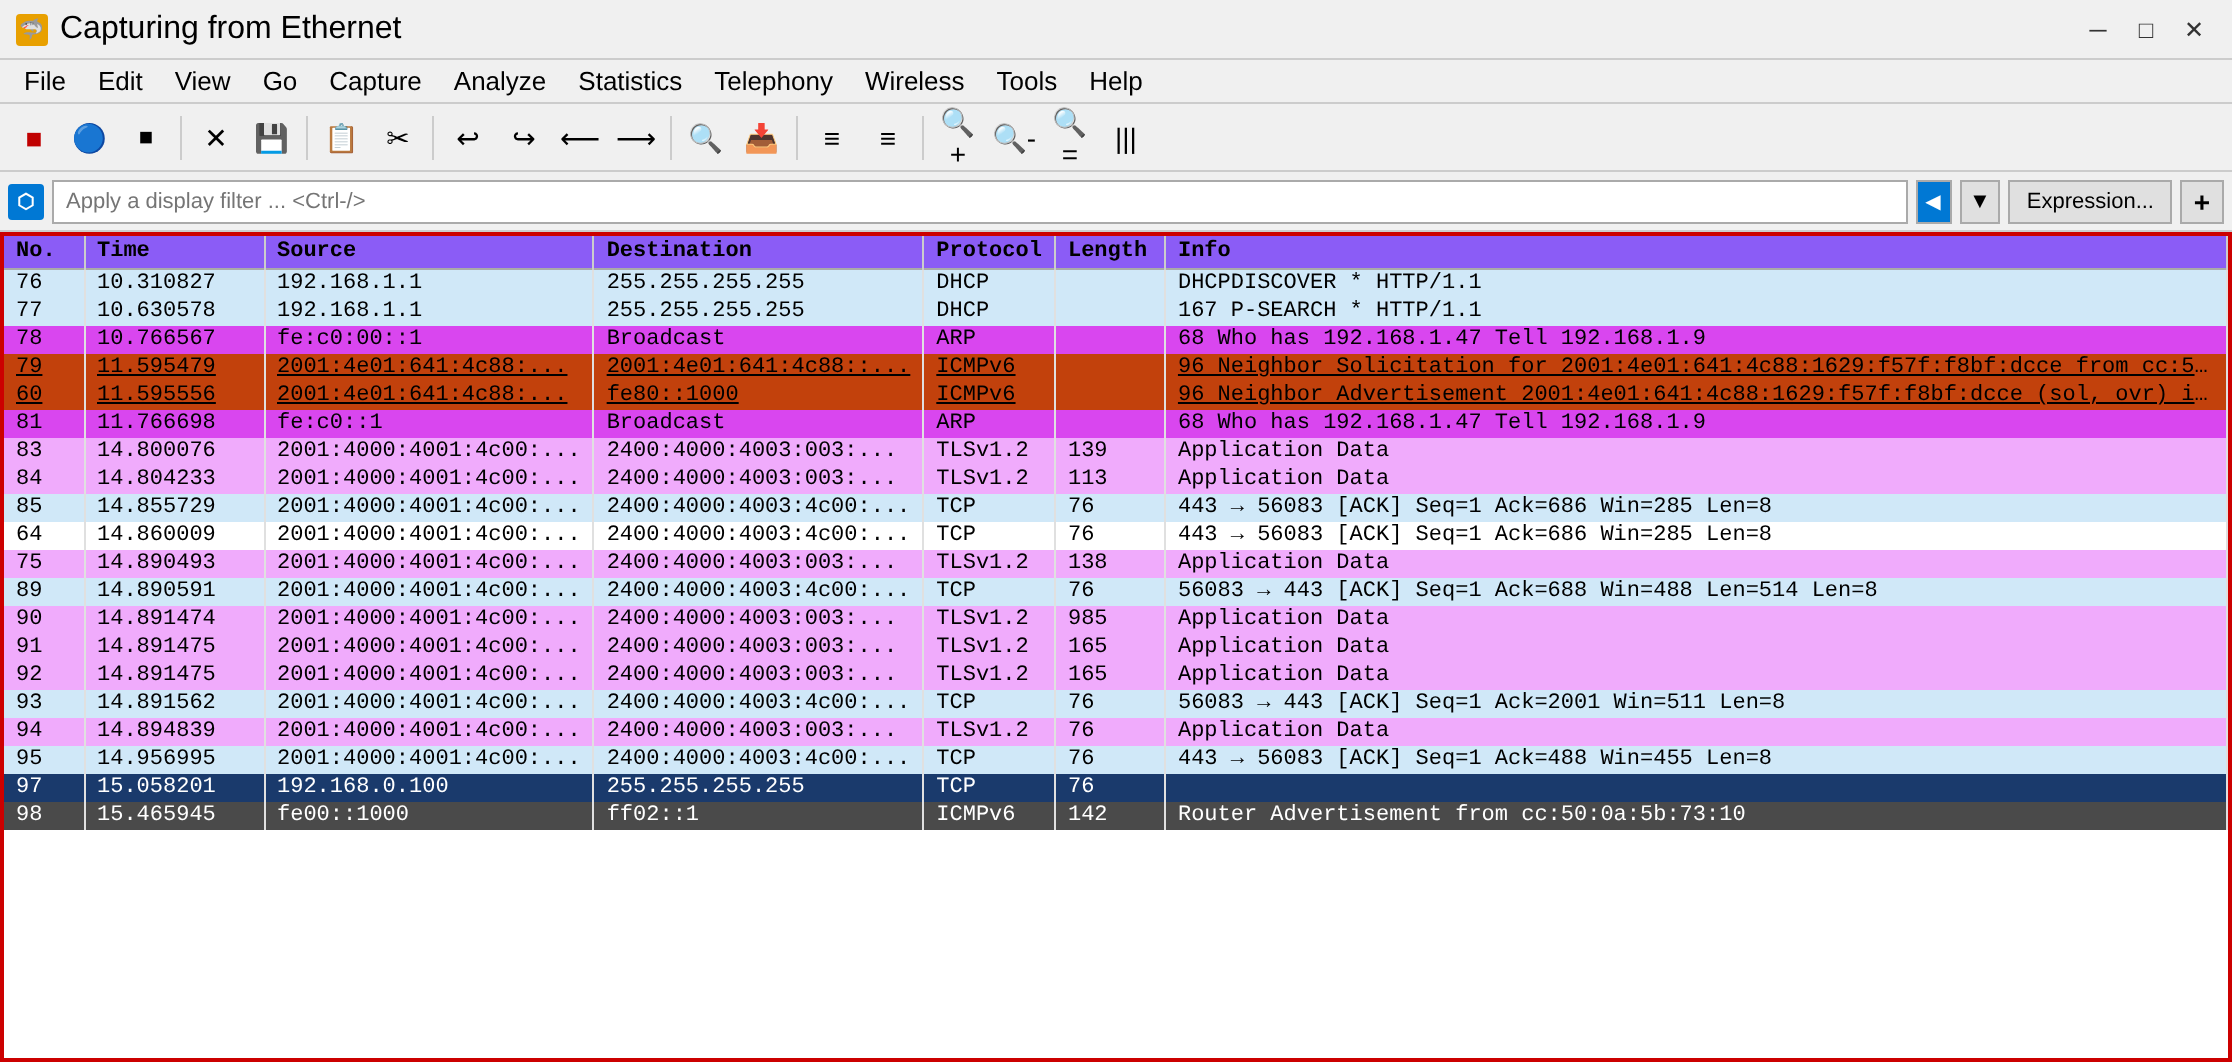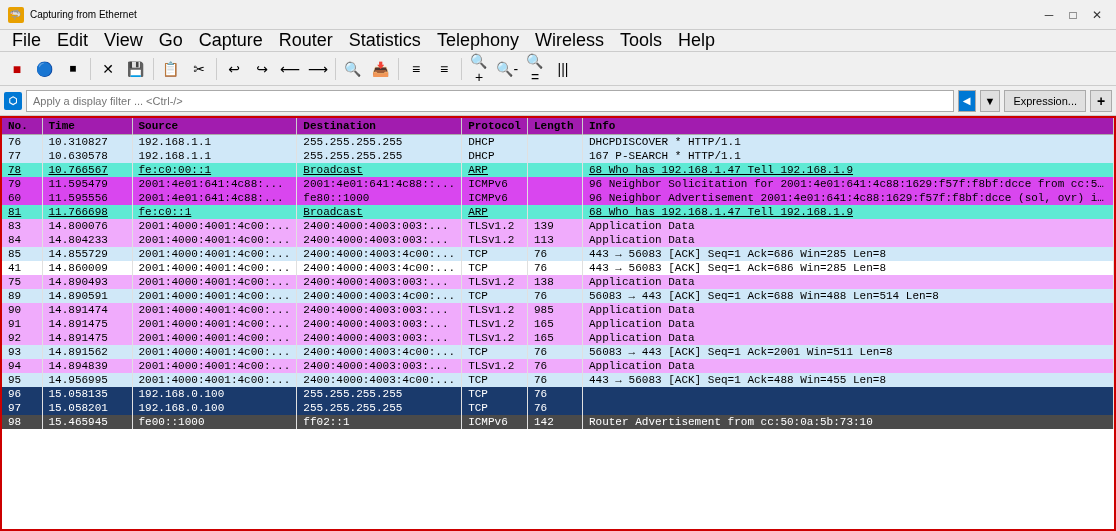--- a/index.html
+++ b/index.html
@@ -29,21 +29,21 @@
       border-radius: 2px;
       display: flex;
       align-items: center;
       justify-content: center;
       font-size: 10px;
       color: white;
       font-weight: bold;
     }
     .title-bar-text {
       flex: 1;
-      font-size: 10px;
+      font-size: 16px;
       color: #000;
     }
     .title-bar-controls {
       display: flex;
       gap: 2px;
     }
     .title-bar-btn {
       width: 22px;
       height: 22px;
       border: none;
@@ -61,21 +61,21 @@
       background: #f0f0f0;
       height: 22px;
       display: flex;
       align-items: center;
       padding: 0 4px;
       border-bottom: 1px solid #ccc;
     }
     .menu-item {
       padding: 2px 8px;
       cursor: pointer;
-      font-size: 18px;
+      font-size: 13px;
       color: #000;
     }
 
     
     .toolbar {
       background: #f0f0f0;
       height: 34px;
       display: flex;
       align-items: center;
       padding: 2px 4px;
@@ -186,21 +186,21 @@
       overflow: hidden;
       background: white;
     }
     .packet-table {
       width: 100%;
       border-collapse: collapse;
       font-size: 11px;
       font-family: 'Consolas', 'Courier New', monospace;
     }
     .packet-table thead tr {
-      background: #a21caf;
+      background: #8b5cf6;
       border-bottom: 1px solid #aaa;
     }
     .packet-table th {
       text-align: left;
       padding: 2px 6px;
       font-weight: bold;
       font-size: 11px;
       border-right: 1px solid #ccc;
       white-space: nowrap;
       color: #000;
@@ -214,22 +214,22 @@
       max-width: 200px;
       text-overflow: ellipsis;
       font-size: 11px;
     }
     .packet-table tbody tr { cursor: default; }
     .packet-table tbody tr:nth-child(even) { }
 
     
     .row-white { background: #ffffff; color: #000; }
     .row-light-blue { background: #d0e8f8; color: #000; }
-    .row-yellow { background: #5eead4; color: #000; text-decoration: underline; }
-    .row-light-yellow { background: #d946ef; color: #000; }
+    .row-yellow { background: #d946ef; color: #000; }
+    .row-light-yellow { background: #c2410c; color: #000; text-decoration: underline; }
     .row-light-purple { background: #f0abfc; color: #000; }
     .row-gray { background: #c8c8c8; color: #555; }
     .row-dark-selected { background: #1a3a6c; color: white; }
     .row-dark-bottom { background: #4a4a4a; color: white; }
 
     .col-no { width: 40px; }
     .col-time { width: 90px; }
     .col-source { width: 160px; }
     .col-dest { width: 160px; }
     .col-proto { width: 65px; }
@@ -256,21 +256,21 @@
     <button class="title-bar-btn close">✕</button>
   </div>
 </div>
 
 <div class="menu-bar">
   <span class="menu-item">File</span>
   <span class="menu-item">Edit</span>
   <span class="menu-item">View</span>
   <span class="menu-item">Go</span>
   <span class="menu-item">Capture</span>
-  <span class="menu-item">Router</span>
+  <span class="menu-item">Analyze</span>
   <span class="menu-item">Statistics</span>
   <span class="menu-item">Telephony</span>
   <span class="menu-item">Wireless</span>
   <span class="menu-item">Tools</span>
   <span class="menu-item">Help</span>
 </div>
 
 <div class="toolbar">
   <button class="toolbar-btn active" title="Stop capture">■</button>
   <button class="toolbar-btn" title="Restart">🔵</button>
@@ -398,21 +398,21 @@
           <tr class="row-light-blue">
             <td>85</td>
             <td>14.855729</td>
             <td>2001:4000:4001:4c00:...</td>
             <td>2400:4000:4003:4c00:...</td>
             <td>TCP</td>
             <td>76</td>
             <td style="max-width: 500px;">443 → 56083 [ACK] Seq=1 Ack=686 Win=285 Len=8</td>
           </tr>
           <tr class="row-white">
-            <td>41</td>
+            <td>64</td>
             <td>14.860009</td>
             <td>2001:4000:4001:4c00:...</td>
             <td>2400:4000:4003:4c00:...</td>
             <td>TCP</td>
             <td>76</td>
             <td style="max-width: 500px;">443 → 56083 [ACK] Seq=1 Ack=686 Win=285 Len=8</td>
           </tr>
           <tr class="row-light-purple">
             <td>75</td>
             <td>14.890493</td>
@@ -477,29 +477,20 @@
             <td style="max-width: 500px;">Application Data</td>
           </tr>
           <tr class="row-light-blue">
             <td>95</td>
             <td>14.956995</td>
             <td>2001:4000:4001:4c00:...</td>
             <td>2400:4000:4003:4c00:...</td>
             <td>TCP</td>
             <td>76</td>
             <td style="max-width: 500px;">443 → 56083 [ACK] Seq=1 Ack=488 Win=455 Len=8</td>
-          </tr>
-          <tr class="row-dark-selected">
-            <td>96</td>
-            <td>15.058135</td>
-            <td>192.168.0.100</td>
-            <td>255.255.255.255</td>
-            <td>TCP</td>
-            <td>76</td>
-            <td style="max-width: 500px;"></td>
           </tr>
           <tr class="row-dark-selected">
             <td>97</td>
             <td>15.058201</td>
             <td>192.168.0.100</td>
             <td>255.255.255.255</td>
             <td>TCP</td>
             <td>76</td>
             <td style="max-width: 500px;"></td>
           </tr>

